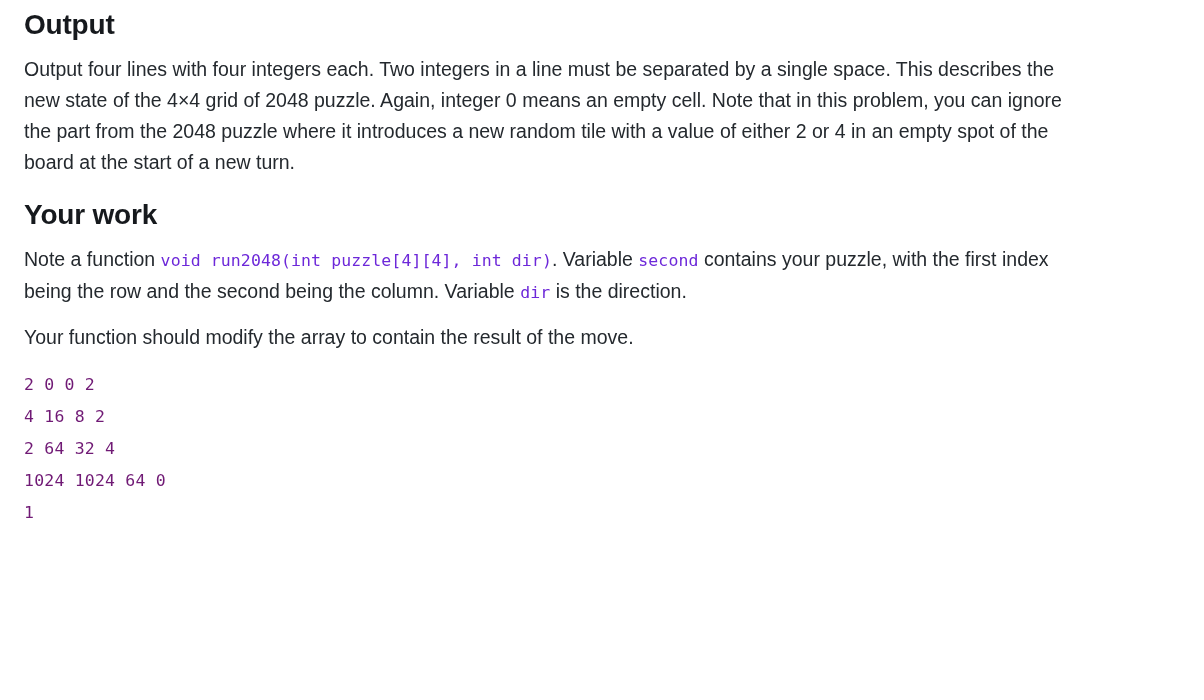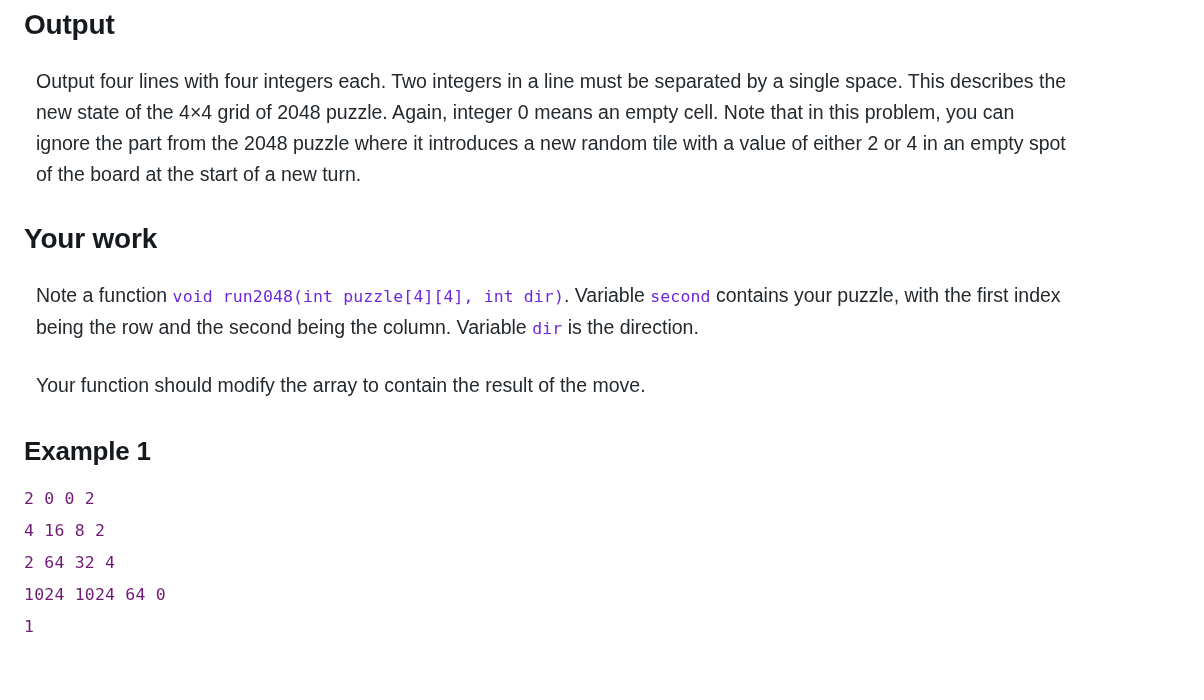--- a/index.html
+++ b/index.html
@@ -35,21 +35,21 @@
     line-height: 32px;
     font-weight: 700;
     color: #16191d;
     margin: 0;
     padding-top: 22px;
     letter-spacing: -0.2px;
   }
   p.body-text {
     font-size: 19.5px;
     line-height: 31px;
-    margin: 12px;
+    margin: 0;
     padding-top: 12px;
     color: #24292e;
     max-width: 1164px;
   }
   p.tight { padding-top: 14px; }
   code.inline-code {
     font-family: "DejaVu Sans Mono", "Liberation Mono", monospace;
     font-size: 16.5px;
     color: #6d28d9;
     white-space: pre;
@@ -75,21 +75,20 @@
   <h2 class="section-heading heading-output">Output</h2>
 
   <p class="body-text">Output four lines with four integers each. Two integers in a line must be separated by a single space. This describes the new state of the 4×4 grid of 2048 puzzle. Again, integer 0 means an empty cell. Note that in this problem, you can ignore the part from the 2048 puzzle where it introduces a new random tile with a value of either 2 or 4 in an empty spot of the board at the start of a new turn.</p>
 
   <h2 class="section-heading heading-yourwork">Your work</h2>
 
   <p class="body-text"><span>Note a function </span><code class="inline-code">void run2048(int puzzle[4][4], int dir)</code><span>. Variable </span><code class="inline-code">second</code><span> contains your puzzle, with the first index being the row and the second being the column. Variable </span><code class="inline-code">dir</code><span> is the direction.</span></p>
 
   <p class="body-text tight">Your function should modify the array to contain the result of the move.</p>
 
-  <h2 class="example-heading">Example 1</h2>
 
 
   <pre class="code-block">2 0 0 2
 4 16 8 2
 2 64 32 4
 1024 1024 64 0
 1</pre>
 
 </div>
 

